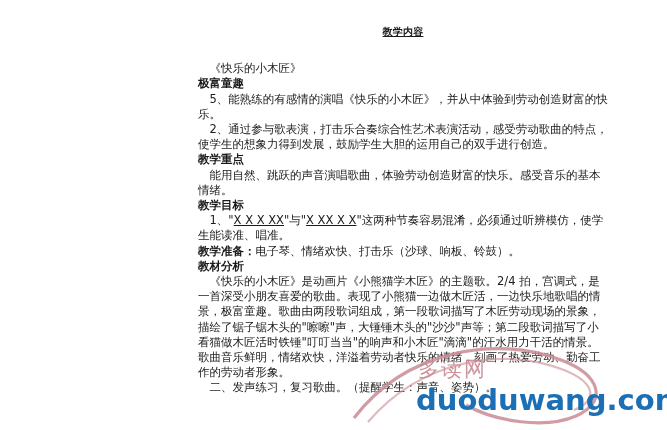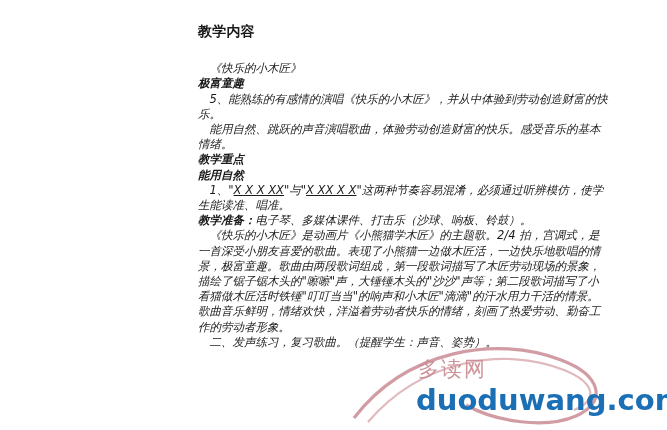--- a/index.html
+++ b/index.html
@@ -25,37 +25,38 @@
   .doc {
     position: absolute;
     left: 198px;
     top: 24px;
     width: 410px;
     font-size: 11.5px;
     line-height: 15.2px;
     color: #1a1a1a;
   }
   .title {
+    text-align: center;
     font-weight: bold;
-    font-size: 14px;
+    font-size: 10px;
     margin-bottom: 22px;
     letter-spacing: 0.2px;
+    text-decoration: underline;
   }
   .h {
     font-weight: bold;
     font-size: 11.5px;
     margin-top: 7px;
   }
   .p {
     text-indent: 0;
   }
   .blk {
     margin: 0;
     padding: 0;
-    font-style: italic;
   }
   .row-inline {
     display: block;
   }
   .row-inline .h {
     display: inline;
   }
   .row-inline .txt {
     display: inline;
   }
@@ -106,25 +107,27 @@
 </head>
 <body>
 
 <div id="page">
 
   <div class="doc" id="content" style="top:24px;">
       <div class="title">教学内容</div>
       <div class="blk p">　《快乐的小木匠》</div>
       <div class="blk h">极富童趣</div>
       <div class="blk p">　5、能熟练的有感情的演唱《快乐的小木匠》，并从中体验到劳动创造财富的快乐。</div>
+      <div class="blk p">　2、通过参与歌表演，打击乐合奏综合性艺术表演活动，感受劳动歌曲的特点，使学生的想象力得到发展，鼓励学生大胆的运用自己的双手进行创造。</div>
+      <div class="blk h">教学重点</div>
       <div class="blk p">　能用自然、跳跃的声音演唱歌曲，体验劳动创造财富的快乐。感受音乐的基本情绪。</div>
-      <div class="blk h">教学重点</div>
-      <div class="blk h">能用自然</div>
+      <div class="blk h">教学目标</div>
       <div class="blk p">　1、"<span class="u">X  X   X XX</span>"与"<span class="u">X  XX   X X</span>"这两种节奏容易混淆，必须通过听辨模仿，使学生能读准、唱准。</div>
-      <div class="blk row-inline"><span class="h">教学准备：</span><span class="txt">电子琴、多媒体课件、打击乐（沙球、响板、铃鼓）。</span></div>
+      <div class="blk row-inline"><span class="h">教学准备：</span><span class="txt">电子琴、情绪欢快、打击乐（沙球、响板、铃鼓）。</span></div>
+      <div class="blk h">教材分析</div>
       <div class="blk p">　《快乐的小木匠》是动画片《小熊猫学木匠》的主题歌。2/4 拍，宫调式，是一首深受小朋友喜爱的歌曲。表现了小熊猫一边做木匠活，一边快乐地歌唱的情景，极富童趣。歌曲由两段歌词组成，第一段歌词描写了木匠劳动现场的景象，描绘了锯子锯木头的"嚓嚓"声，大锤锤木头的"沙沙"声等；第二段歌词描写了小看猫做木匠活时铁锤"叮叮当当"的响声和小木匠"滴滴"的汗水用力干活的情景。歌曲音乐鲜明，情绪欢快，洋溢着劳动者快乐的情绪，刻画了热爱劳动、勤奋工作的劳动者形象。</div>
       <div class="blk p">　二、发声练习，复习歌曲。（提醒学生：声音、姿势）。</div>
     </div>
 
   <div id="watermark">
     <svg class="wm-swirl" viewBox="0 0 310 100" xmlns="http://www.w3.org/2000/svg">
       <path d="M8 88 C 60 20, 150 5, 215 30 C 255 45, 262 72, 230 86 C 200 99, 150 92, 120 75" fill="none" stroke="#c98b93" stroke-width="3.2" opacity="0.85"></path>
       <path d="M22 92 C 75 30, 158 16, 218 40 C 250 53, 252 70, 228 80" fill="none" stroke="#c98b93" stroke-width="2.2" opacity="0.6"></path>
     </svg>
     <div class="wm-text wm-cn">多读网</div>

